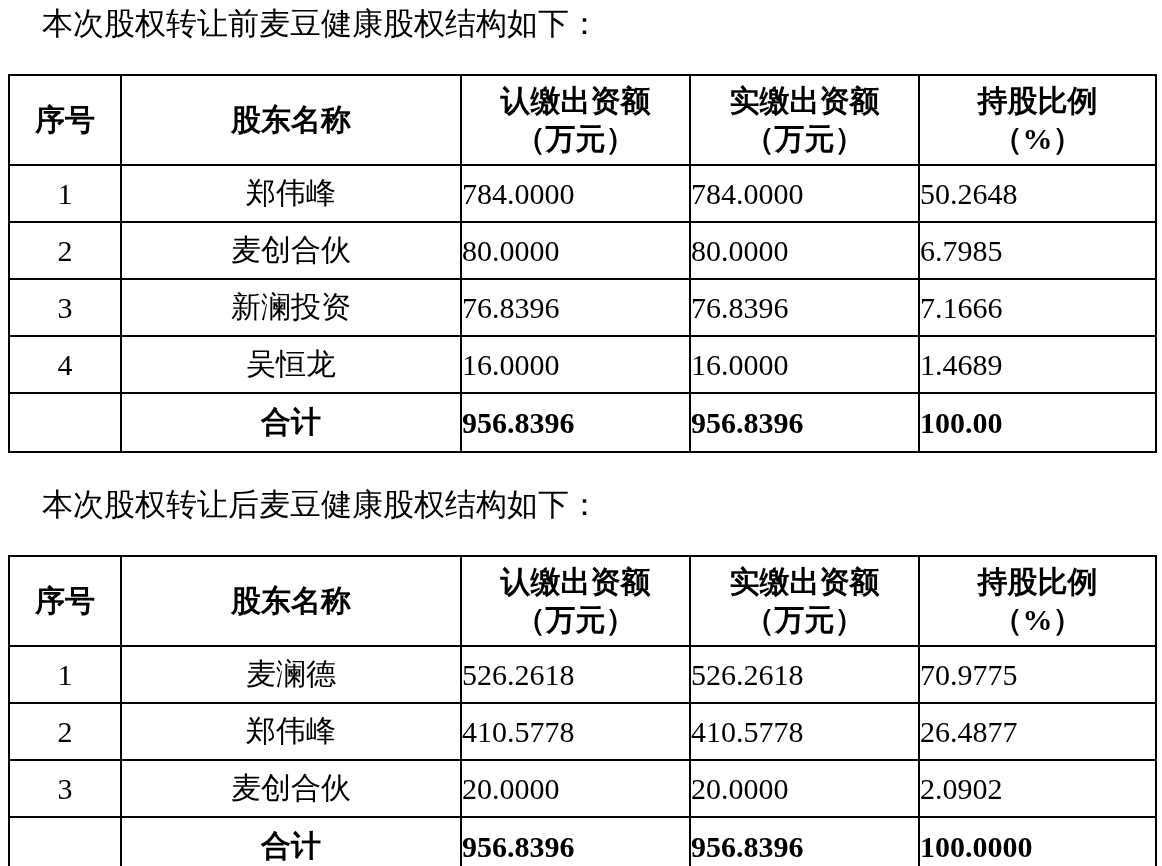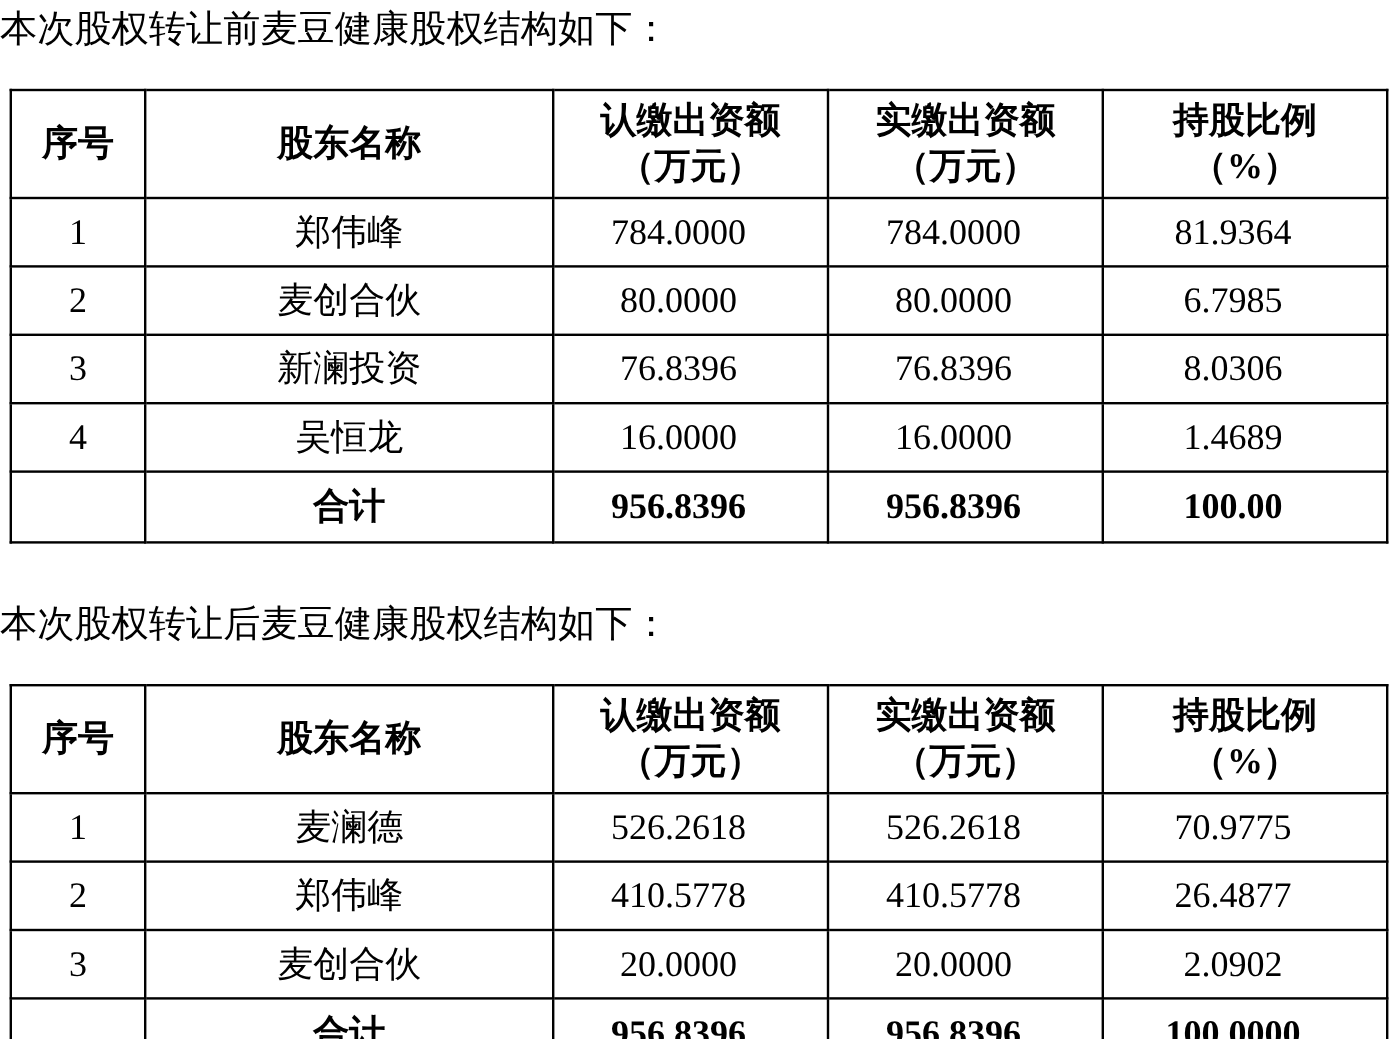--- a/index.html
+++ b/index.html
@@ -10,24 +10,25 @@
   }
   body {
     width: 1162px;
     height: 866px;
     font-family: "Liberation Serif", "DejaVu Serif", serif;
     overflow: hidden;
   }
   .intro {
     font-size: 31px;
     line-height: 38px;
+    padding-left: 42px;
     white-space: nowrap;
   }
   .intro.first { margin-top: 5px; }
-  .intro.second { margin-top: 48px; }
+  .intro.second { margin-top: 33px; }
   table.stock-table {
     border-collapse: collapse;
     table-layout: fixed;
     width: 1147px;
     margin-left: 8px;
     margin-top: 29px;
   }
   table.stock-table.second { margin-top: 12px; }
   .stock-table col.c-no    { width: 112px; }
   .stock-table col.c-name  { width: 340px; }
@@ -43,21 +44,21 @@
   }
   .stock-table th {
     height: 88px;
     font-weight: bold;
     text-align: center;
     line-height: 38px;
   }
   .stock-table td { height: 55px; }
   .stock-table tr.total-row td { height: 57px; font-weight: bold; }
   .cell-center { text-align: center; }
-  .cell-num { text-align: center; padding-right: 20px !important; }
+  .cell-num { text-align: left; padding-right: 20px !important; }
 </style>
 </head>
 <body>
 
 <p class="intro first">本次股权转让前麦豆健康股权结构如下：</p>
 
 <table class="stock-table first">
   <colgroup>
       <col class="c-no">
       <col class="c-name">
@@ -82,35 +83,35 @@
         <div>（%）</div>
       </th>
     </tr>
   </thead>
   <tbody>
     <tr>
       <td class="cell-center">1</td>
       <td class="cell-center">郑伟峰</td>
       <td class="cell-num">784.0000</td>
       <td class="cell-num">784.0000</td>
-      <td class="cell-num">81.9364</td>
+      <td class="cell-num">50.2648</td>
     </tr>
     <tr>
       <td class="cell-center">2</td>
       <td class="cell-center">麦创合伙</td>
       <td class="cell-num">80.0000</td>
       <td class="cell-num">80.0000</td>
       <td class="cell-num">6.7985</td>
     </tr>
     <tr>
       <td class="cell-center">3</td>
       <td class="cell-center">新澜投资</td>
       <td class="cell-num">76.8396</td>
       <td class="cell-num">76.8396</td>
-      <td class="cell-num">8.0306</td>
+      <td class="cell-num">7.1666</td>
     </tr>
     <tr>
       <td class="cell-center">4</td>
       <td class="cell-center">吴恒龙</td>
       <td class="cell-num">16.0000</td>
       <td class="cell-num">16.0000</td>
       <td class="cell-num">1.4689</td>
     </tr>
     <tr class="total-row">
       <td class="cell-center"></td>

